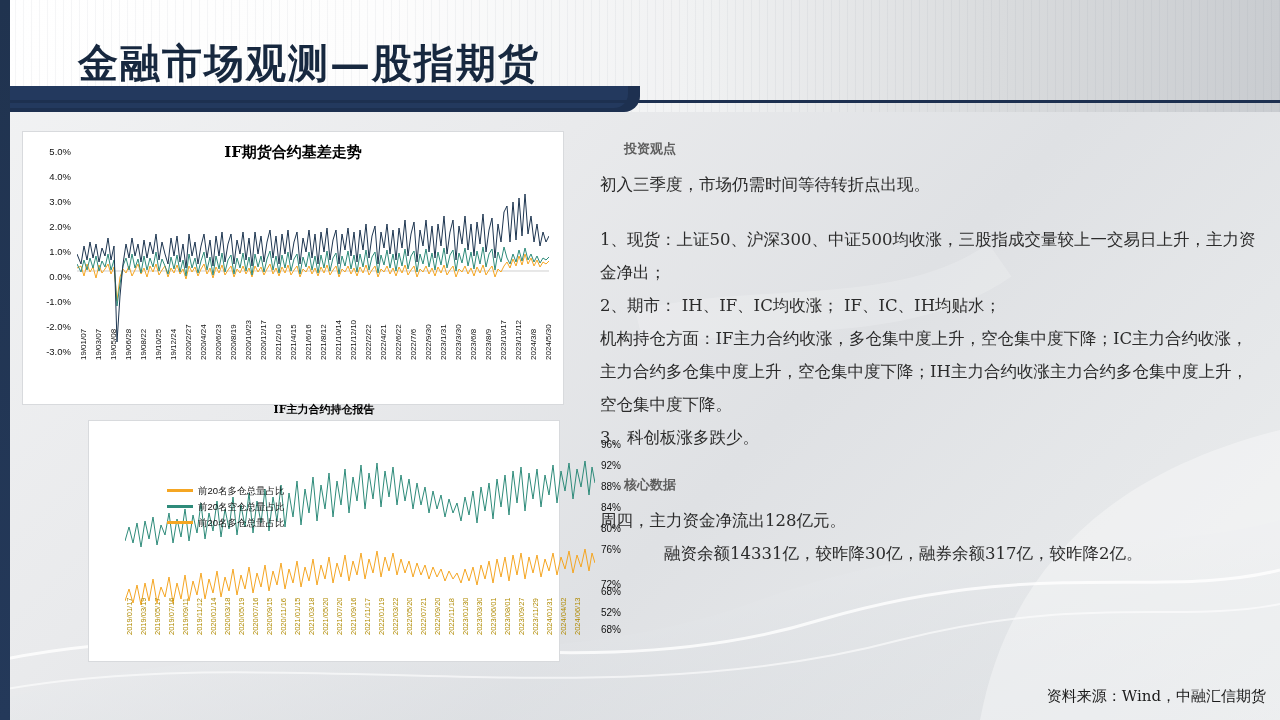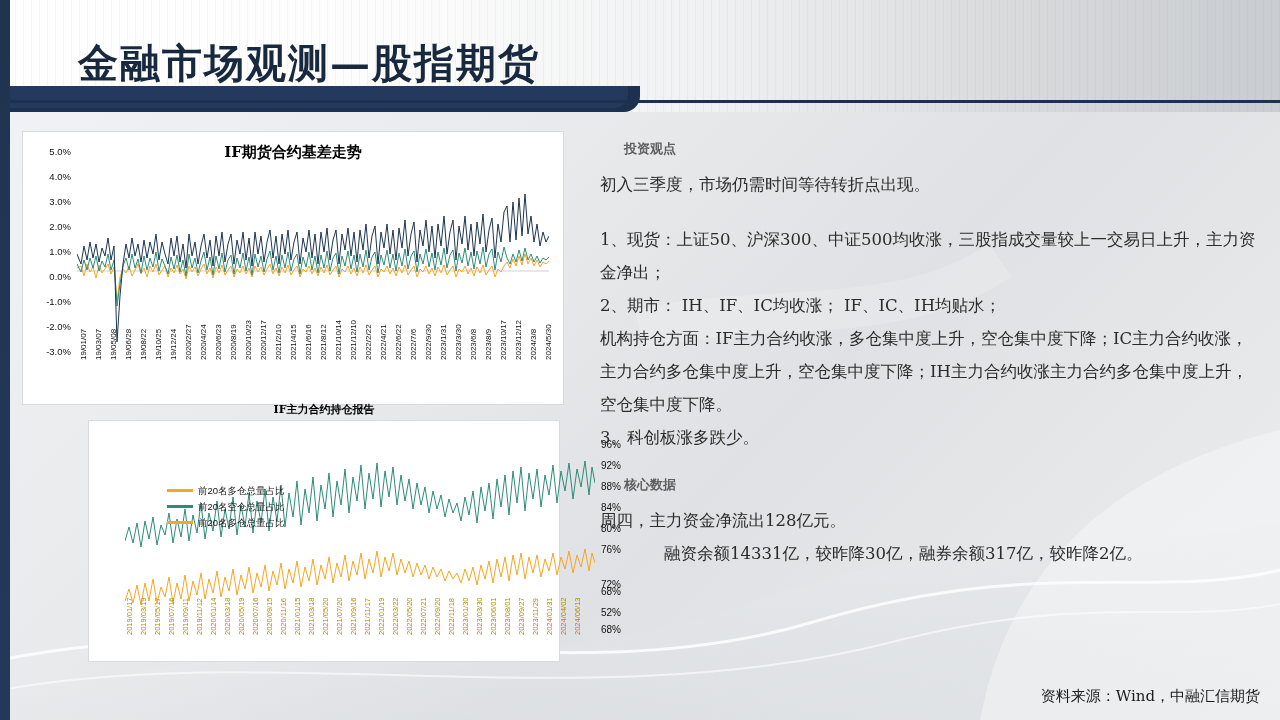--- a/index.html
+++ b/index.html
@@ -184,21 +184,21 @@
   }
   .rtext {
     font-family: "DejaVu Serif", "Liberation Serif", serif;
     font-size: 16.5px;
     color: #2b2b2b;
     line-height: 33px;
   }
   .blockgap { height: 22px; }
   .source {
     position: absolute;
-    right: 20px;
+    right: 14px;
     bottom: 14px;
     font-family: "DejaVu Serif", "Liberation Serif", serif;
     font-size: 15px;
     color: #1b1b1b;
     white-space: nowrap;
   }
 </style>
 </head>
 <body>
 

